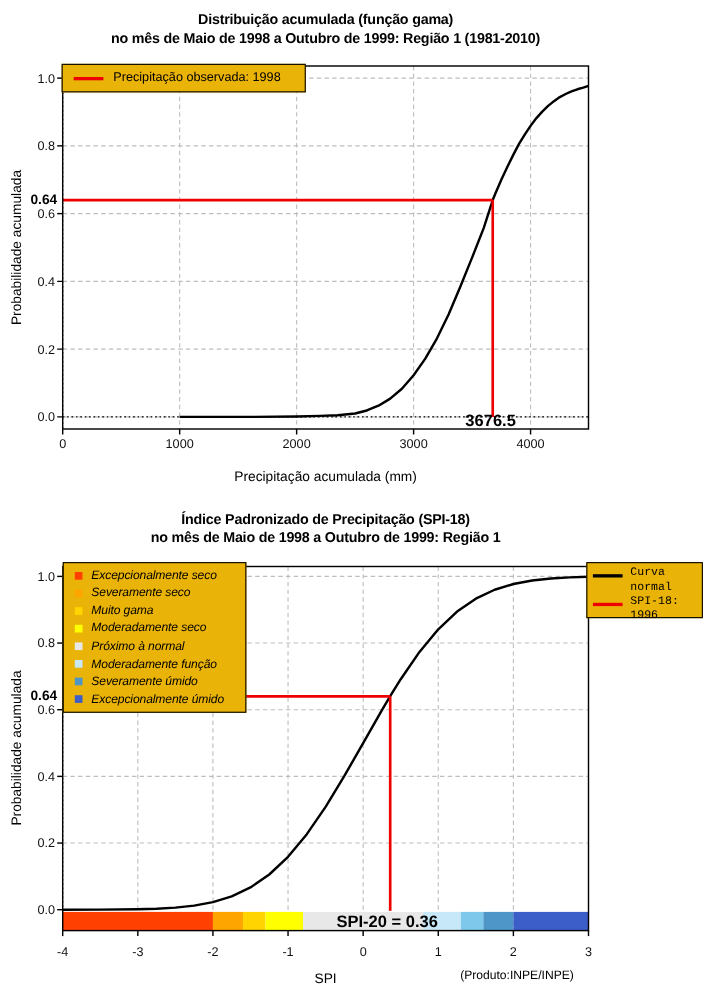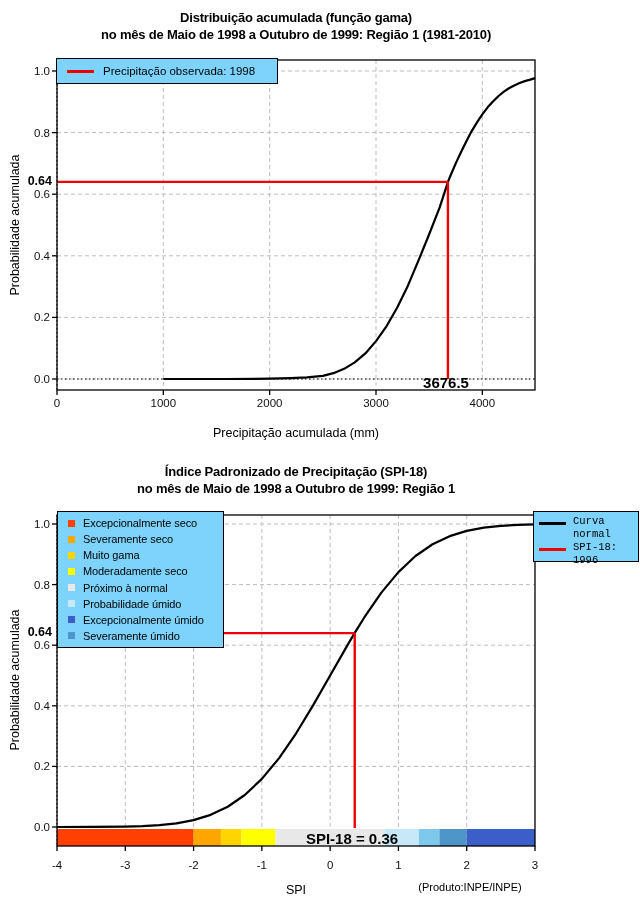--- a/index.html
+++ b/index.html
@@ -11,29 +11,29 @@
   .chart svg{position:absolute;left:0;top:0;}
   .title,.subtitle{position:absolute;left:0;width:592px;text-align:center;
      font-weight:bold;font-size:13px;line-height:16px;letter-spacing:-0.2px;}
   .xlab{position:absolute;left:0;width:592px;text-align:center;font-size:12.5px;}
   .ylab{position:absolute;left:-84px;width:200px;height:16px;text-align:center;
      font-size:12.5px;transform:rotate(-90deg);}
   #c1-ylab,#c2-ylab{top:217px;}
   .annot-y{position:absolute;left:0;width:52px;text-align:right;
      font-weight:bold;font-size:12.5px;color:#000000;}
   .annot-x{position:absolute;text-align:center;font-weight:bold;font-size:15px;color:#000;}
-  .legend-box{position:absolute;background:#7dd3fc;border:1px solid #000;box-sizing:border-box;}
+  .legend-box{position:absolute;background:#eab308;border:1px solid #000;box-sizing:border-box;}
   #legend1{left:56px;top:58px;width:222px;height:26px;display:flex;align-items:center;}
   #legend1 .line-sample{display:inline-block;width:27px;height:3px;margin-left:10px;flex:0 0 auto;}
   #legend1 .legend-label{margin-left:9px;font-size:11.5px;white-space:nowrap;}
   #legend-cat{left:57px;top:56px;width:167px;height:137px;display:flex;flex-direction:column;
      justify-content:space-around;padding:3px 0;}
   .cat-row{display:flex;align-items:center;height:14px;}
   .swatch{display:inline-block;width:7px;height:7px;margin:0 8px 0 10px;flex:0 0 auto;}
-  .cat-label{font-size:11px;white-space:nowrap;letter-spacing:-0.1px;}
+  .cat-label{font-size:11px;white-space:nowrap;letter-spacing:-0.1px;font-style:italic;}
   #legend-lines{left:533px;top:56px;width:106px;height:51px;padding:3px 0 0 5px;font-family:Liberation Mono, monospace;}
   .ll-row{display:flex;align-items:flex-start;}
   .ll-sample{display:inline-block;width:27px;height:3px;margin-top:7px;flex:0 0 auto;}
   .ll-label{margin-left:7px;font-size:10.5px;line-height:13px;width:64px;}
   #c2-credit{position:absolute;left:380px;width:180px;text-align:center;font-size:11px;top:426px;}
   #c2-xlab{top:428px;}
   #c1-xlab{top:426px;}
   #c1-title{top:10px}#c1-sub{top:27px}
   #c2-title{top:9px}#c2-sub{top:26px}
   #c1-annot-y{top:174px}#c2-annot-y{top:170px}
@@ -176,40 +176,40 @@
       <div class="cat-row">
           <span class="swatch" style="background: rgb(255, 255, 0);"></span>
           <span class="cat-label">Moderadamente seco</span>
         </div>
       <div class="cat-row">
           <span class="swatch" style="background: rgb(232, 232, 232);"></span>
           <span class="cat-label">Próximo à normal</span>
         </div>
       <div class="cat-row">
           <span class="swatch" style="background: rgb(198, 232, 248);"></span>
-          <span class="cat-label">Probabilidade úmido</span>
+          <span class="cat-label">Moderadamente função</span>
+        </div>
+      <div class="cat-row">
+          <span class="swatch" style="background: rgb(78, 150, 200);"></span>
+          <span class="cat-label">Severamente úmido</span>
         </div>
       <div class="cat-row">
           <span class="swatch" style="background: rgb(60, 94, 200);"></span>
           <span class="cat-label">Excepcionalmente úmido</span>
-        </div>
-      <div class="cat-row">
-          <span class="swatch" style="background: rgb(78, 150, 200);"></span>
-          <span class="cat-label">Severamente úmido</span>
         </div>
     </div>
 
     <div class="legend-box" id="legend-lines">
       <div class="ll-row">
         <span class="ll-sample" id="ll-sample-0" style="background: rgb(0, 0, 0);"></span>
         <span class="ll-label">Curva normal</span>
       </div>
       <div class="ll-row">
         <span class="ll-sample" id="ll-sample-1" style="background: rgb(238, 0, 0);"></span>
         <span class="ll-label">SPI-18: 1996</span>
       </div>
     </div>
 
     <div class="annot-y" id="c2-annot-y">0.64</div>
-    <div class="annot-x" id="c2-annot-x">SPI-18 = 0.36</div>
+    <div class="annot-x" id="c2-annot-x">SPI-20 = 0.36</div>
   </div>
 
 </div>
 
 </body></html>

